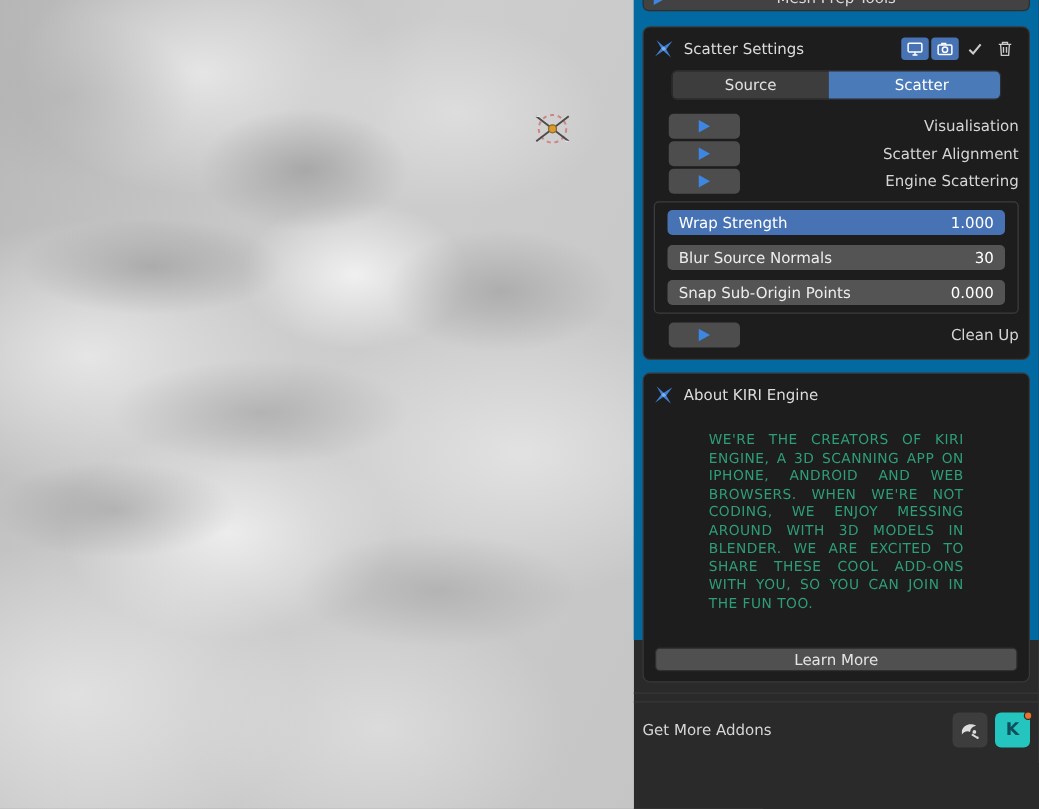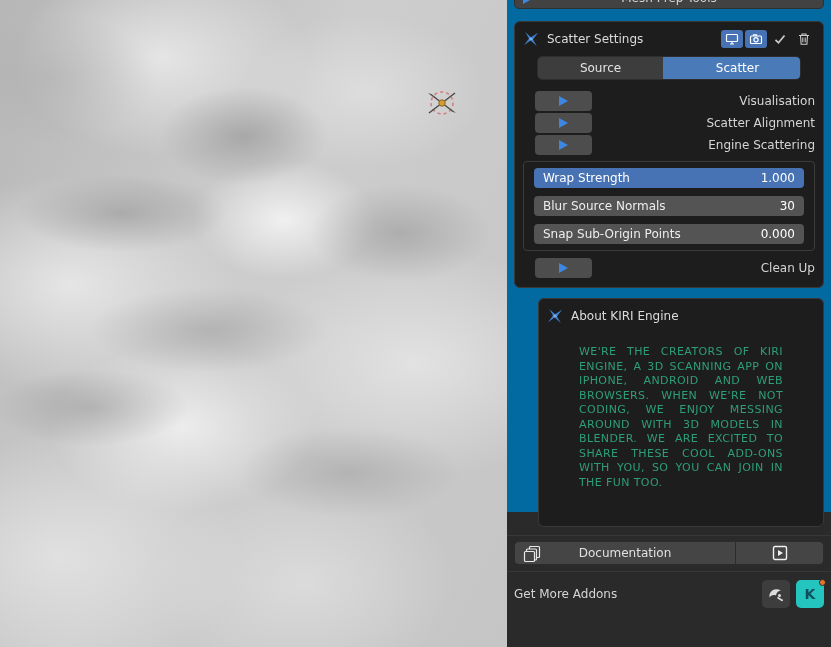--- a/index.html
+++ b/index.html
@@ -203,48 +203,35 @@
     <div class="section-row cleanup-row">
       <div class="section-btn">
         <svg width="11" height="12" viewBox="0 0 11 12">
             <path d="M1 1 L10 6 L1 11 Z" fill="#3d87e3"></path>
           </svg>
       </div>
       <span class="section-label">Clean Up</span>
     </div>
   </div>
 
-  <div class="panel" style="margin-top:10px;margin-left:24px;">
+  <div class="panel" style="margin-top:10px;">
     <div class="panel-header">
       <svg width="16" height="16" viewBox="0 0 16 16">
         <path d="M8 6.2 L2.2 1 L6 7.6 L1 14.2 L7.6 9.6 L13.8 15 L10 8.4 L15 1.8 Z" fill="#3f7fd0"></path>
         <path d="M8 6.2 L6 7.6 L7.6 9.6 L10 8.4 Z" fill="#7db0ea"></path>
       </svg>
       <span>About KIRI Engine</span>
     </div>
     <div class="about-body">WE'RE THE CREATORS OF KIRI ENGINE, A 3D SCANNING APP ON IPHONE, ANDROID AND WEB BROWSERS. WHEN WE'RE NOT CODING, WE ENJOY MESSING AROUND WITH 3D MODELS IN BLENDER. WE ARE EXCITED TO SHARE THESE COOL ADD-ONS WITH YOU, SO YOU CAN JOIN IN THE FUN TOO.</div>
+    <div class="learn-more">
+      <span>Learn More</span>
+    </div>
   </div>
 
   <div class="hairline" style="margin-top:8px;"></div>
-  <div class="docs-row">
-    <div class="docs-main">
-      <svg class="ic" width="18" height="18" viewBox="0 0 18 18">
-        <rect x="6.5" y="1.5" width="10" height="11" rx="1" fill="none" stroke="#e8e8e8" stroke-width="1.2"></rect>
-        <rect x="3.5" y="4" width="10" height="11" rx="1" fill="#454545" stroke="#e8e8e8" stroke-width="1.2"></rect>
-        <rect x="1.5" y="6.5" width="10" height="10" rx="1" fill="#454545" stroke="#e8e8e8" stroke-width="1.2"></rect>
-      </svg>
-      <span class="lbl">Documentation</span>
-    </div>
-    <div class="docs-video">
-      <svg width="16" height="16" viewBox="0 0 16 16">
-        <rect x="1.5" y="1.5" width="13" height="13" rx="1.5" fill="none" stroke="#f0f0f0" stroke-width="1.4"></rect>
-        <path d="M6 5 L11 8 L6 11 Z" fill="#f0f0f0"></path>
-      </svg>
-    </div>
-  </div>
 
   <div class="hairline"></div>
   <div class="addons-row">
     <span class="addons-label">Get More Addons</span>
     <span class="addon-btns">
       <span class="addon-btn">
         <svg width="18" height="18" viewBox="0 0 18 18">
           <path d="M2.5 9.5 C4 4.5 9.5 3 14 5.5 C11 6 9.5 7.5 9 10.5 C7 9.5 4.5 10 2.5 12.5 Z" fill="#dddddd"></path>
           <circle cx="12.5" cy="10.5" r="1.5" fill="#dddddd"></circle>
           <path d="M10.5 12.5 L14.5 15" stroke="#dddddd" stroke-width="1.6"></path>

